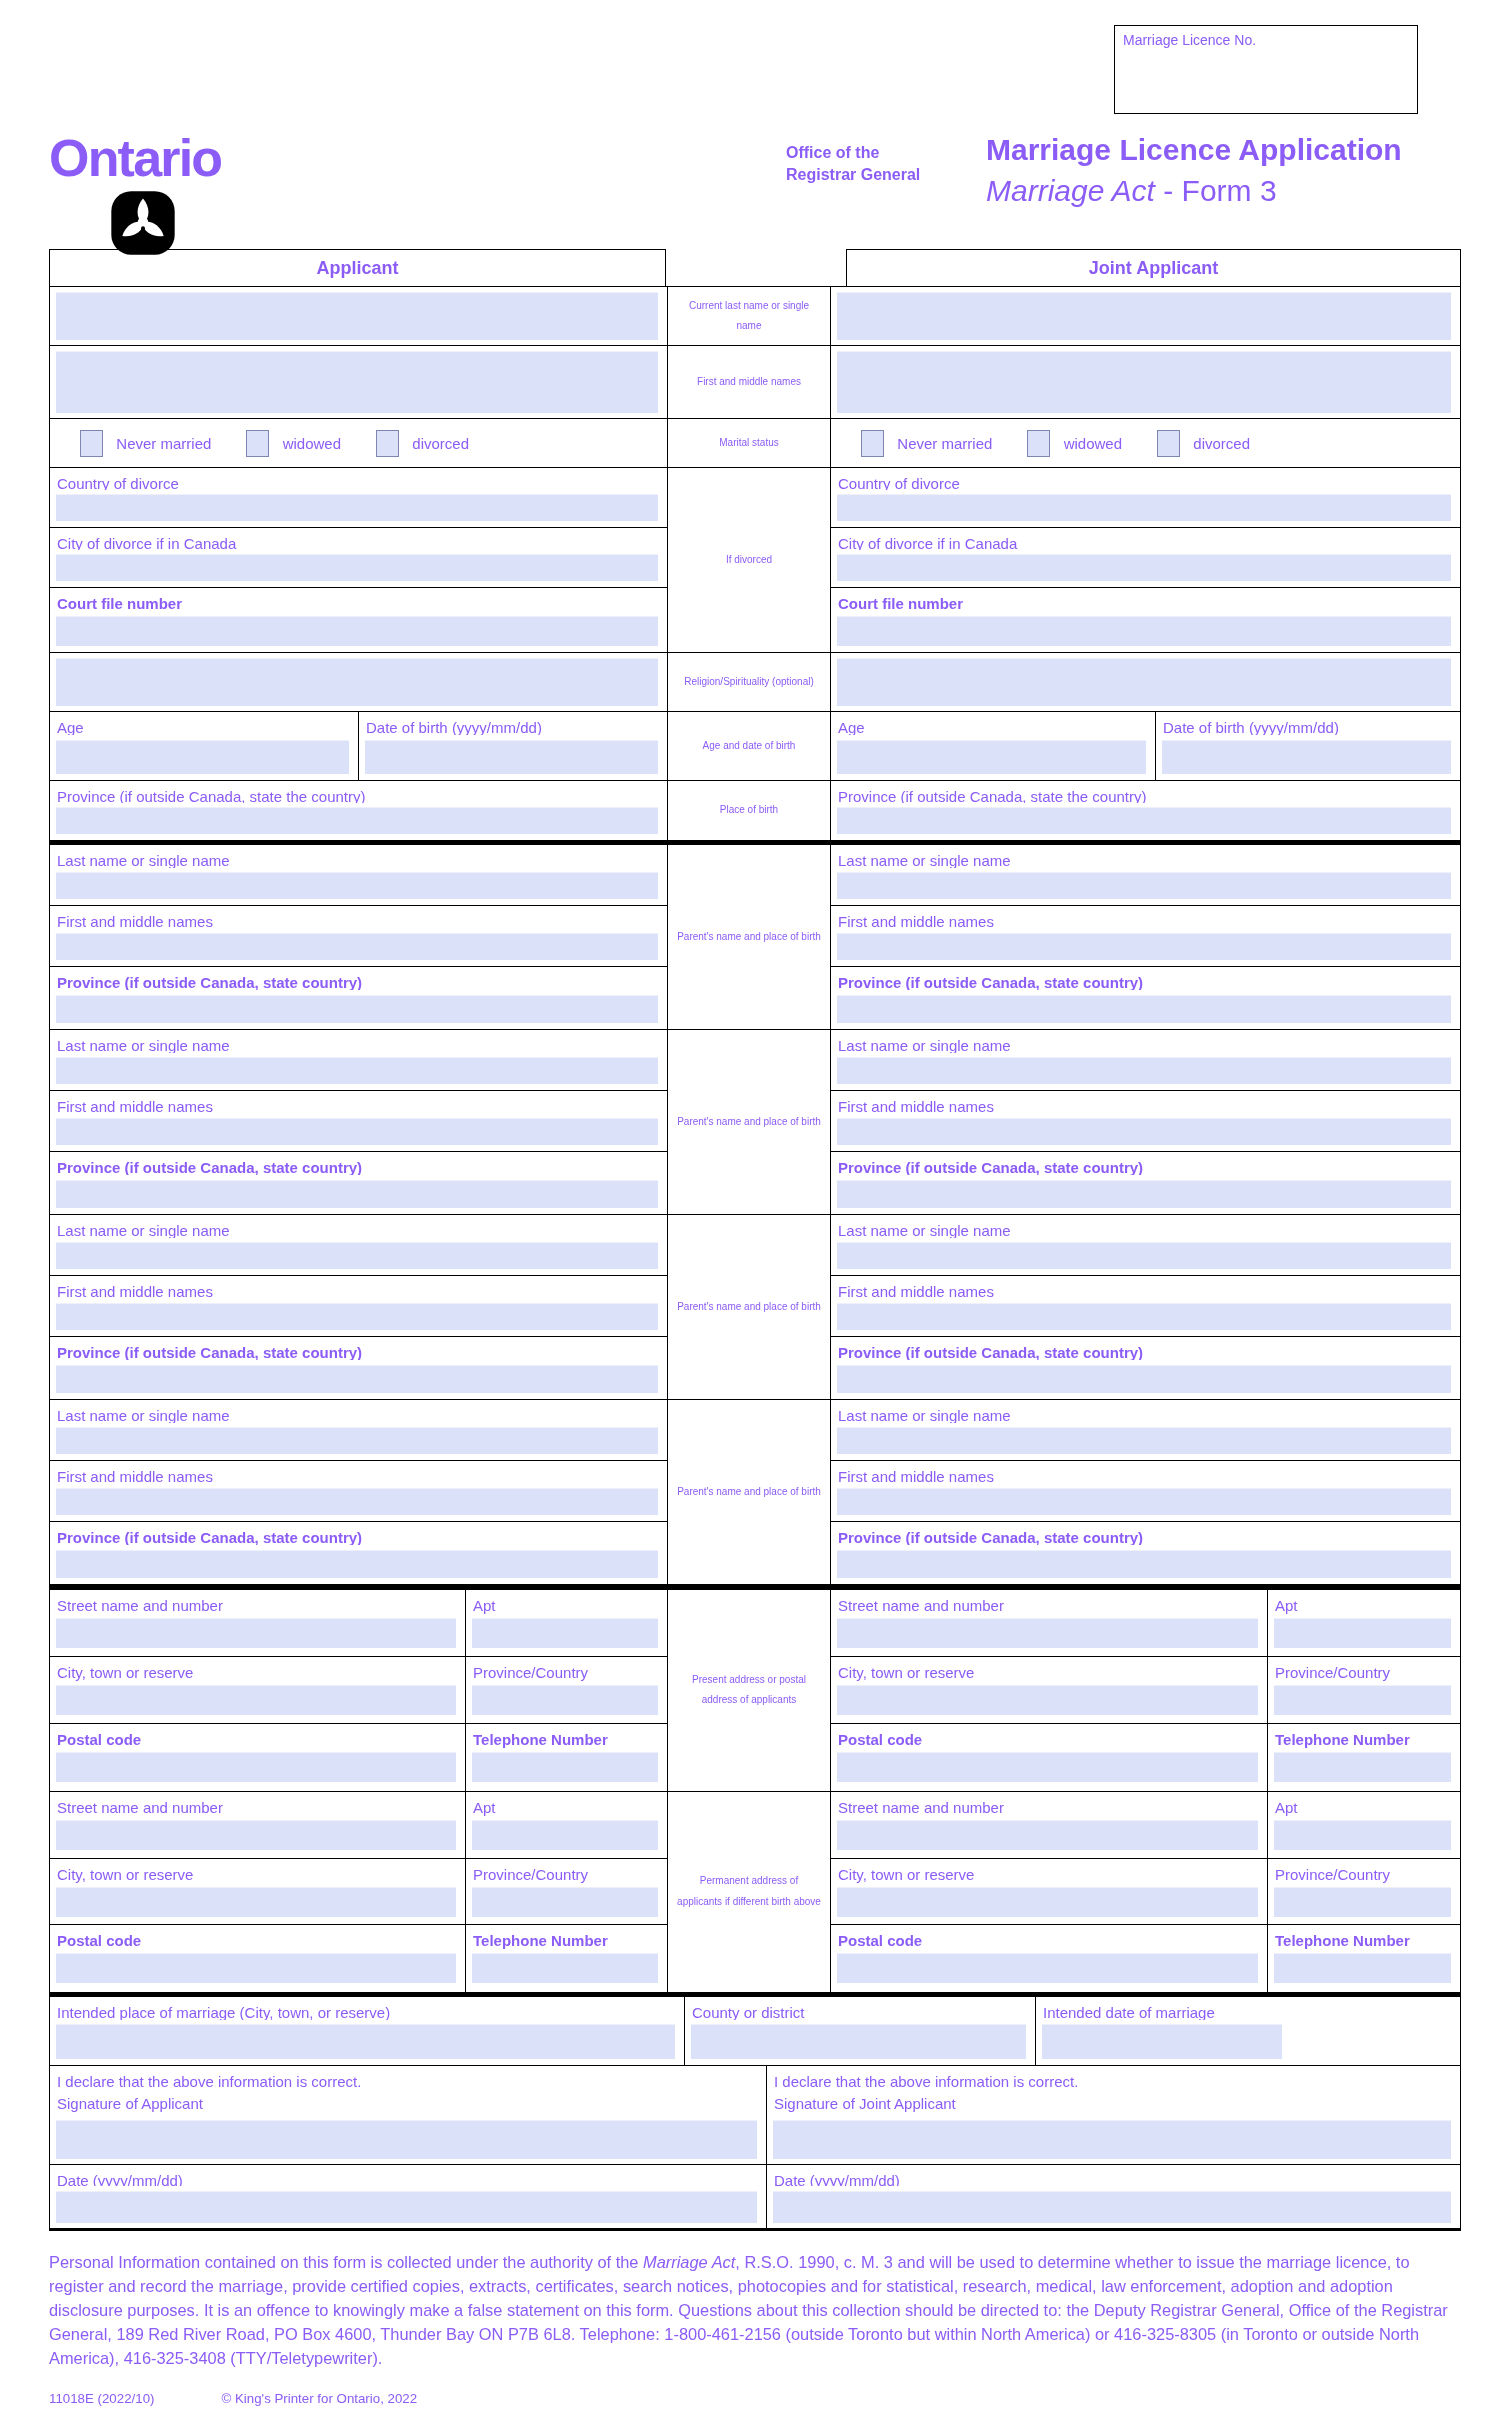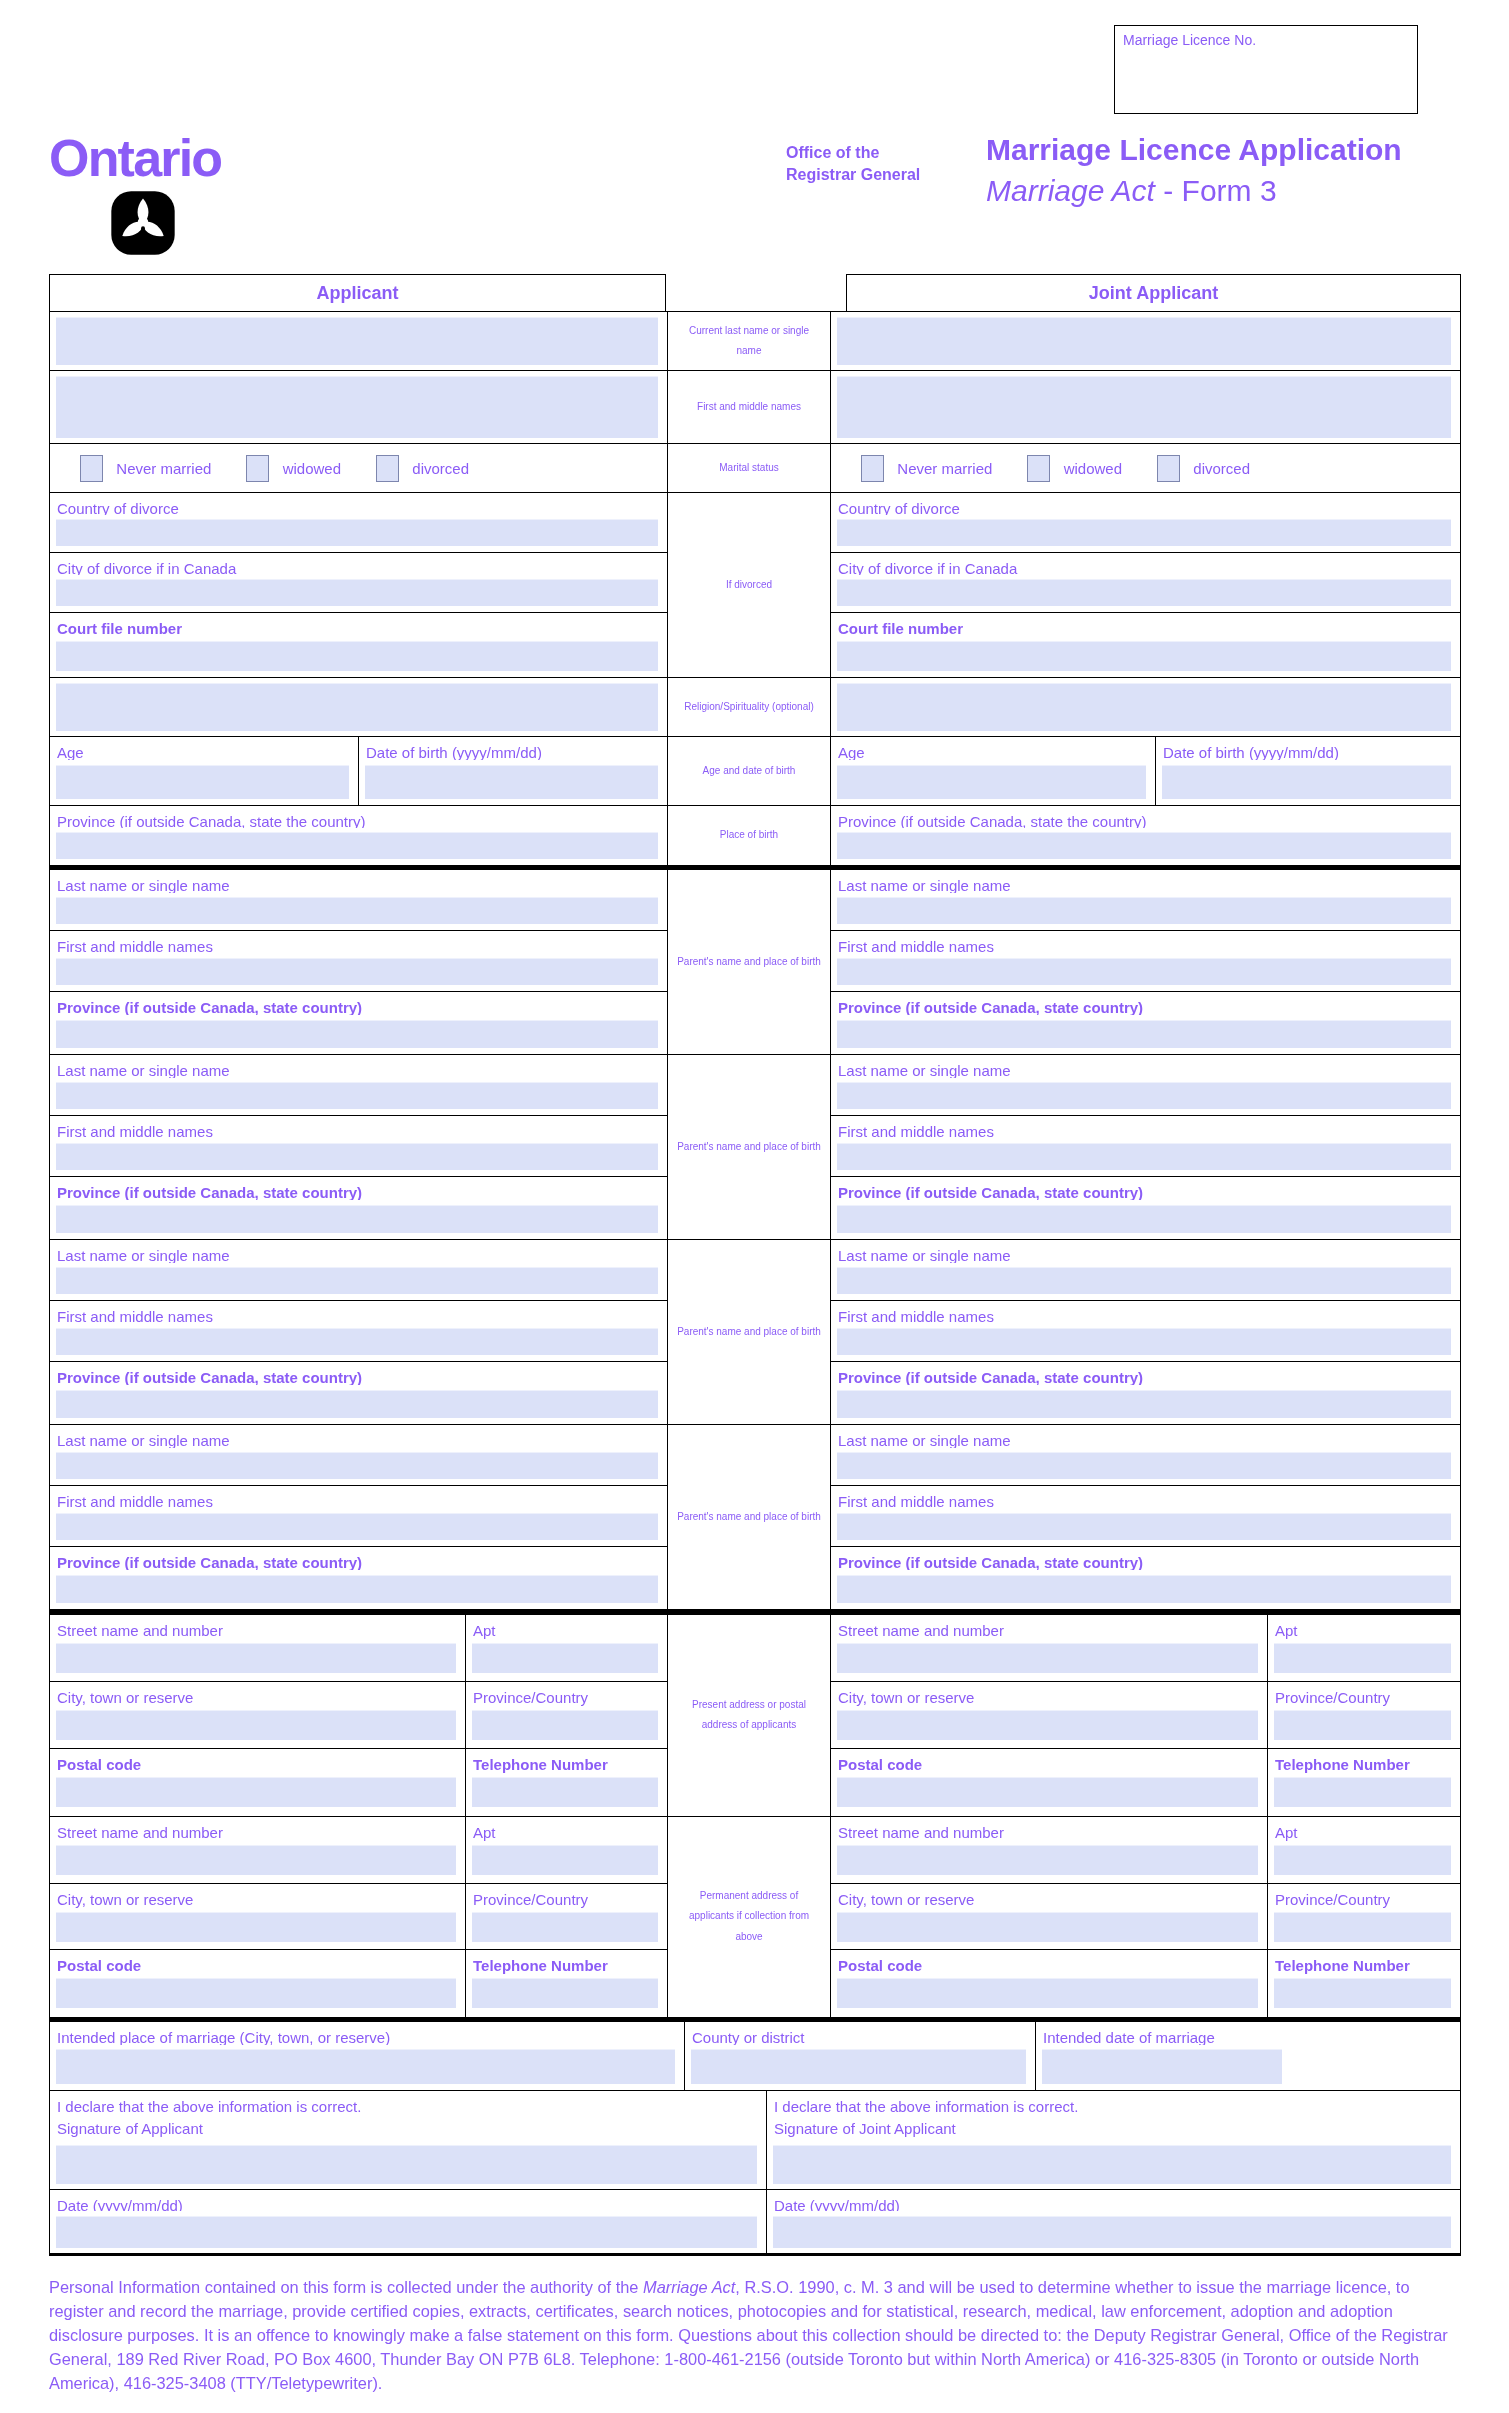--- a/index.html
+++ b/index.html
@@ -17,21 +17,21 @@
   .trillium { margin-left: 16px; width: 66px; height: 66px; }
   .office { position: absolute; left: 786px; top: 142px; font-size: 16px; font-weight: bold; line-height: 22px; }
   .title { position: absolute; left: 986px; top: 133px; font-size: 30px; font-weight: bold; line-height: 34px; }
   .subtitle { position: absolute; left: 986px; top: 174px; font-size: 30px; line-height: 34px; }
   .it { font-style: italic; }
   
   .tblwrap { margin: 0 49px; }
   .hdr-band { display: flex; }
   .hdr-box { border: 1.8px solid #000; border-bottom: none; height: 37px;
     display: flex; align-items: center; justify-content: center;
-    font-size: 18px; font-weight: bold; margin-top: 25px; }
+    font-size: 18px; font-weight: bold; }
   .hdr-l { width: 617px; }
   .hdr-gap { width: 180px; }
   .hdr-r { flex: 1; }
   .tbl { border: 1.8px solid #000; border-bottom-width: 3.6px; }
   .band { display: flex; border-bottom: 1.8px solid #000; }
   .band.nb { border-bottom: none; }
   .thick { height: 5.3px; background: #000; }
   .col-l { width: 617px; display: flex; flex-direction: column; }
   .col-c { width: 164px; border-left: 1.8px solid #000; border-right: 1.8px solid #000;
     display: flex; align-items: center; justify-content: center; text-align: center;
@@ -452,21 +452,21 @@
             <div class="fl w-adr-l b-r2">
                 <div class="lbl">Postal code</div>
                 <div class="input"></div>
               </div>
             <div class="fl grow">
                 <div class="lbl">Telephone Number</div>
                 <div class="input"></div>
               </div>
           </div>
         </div>
-        <div class="col-c">Permanent address of applicants if collection from above</div>
+        <div class="col-c">Permanent address of applicants if different birth above</div>
         <div class="col-r">
           <div class="sr row" style="height:67px">
             <div class="fl w-adr-r b-r2">
                 <div class="lbl">Street name and number</div>
                 <div class="input"></div>
               </div>
             <div class="fl grow">
                 <div class="lbl">Apt</div>
                 <div class="input"></div>
               </div>

